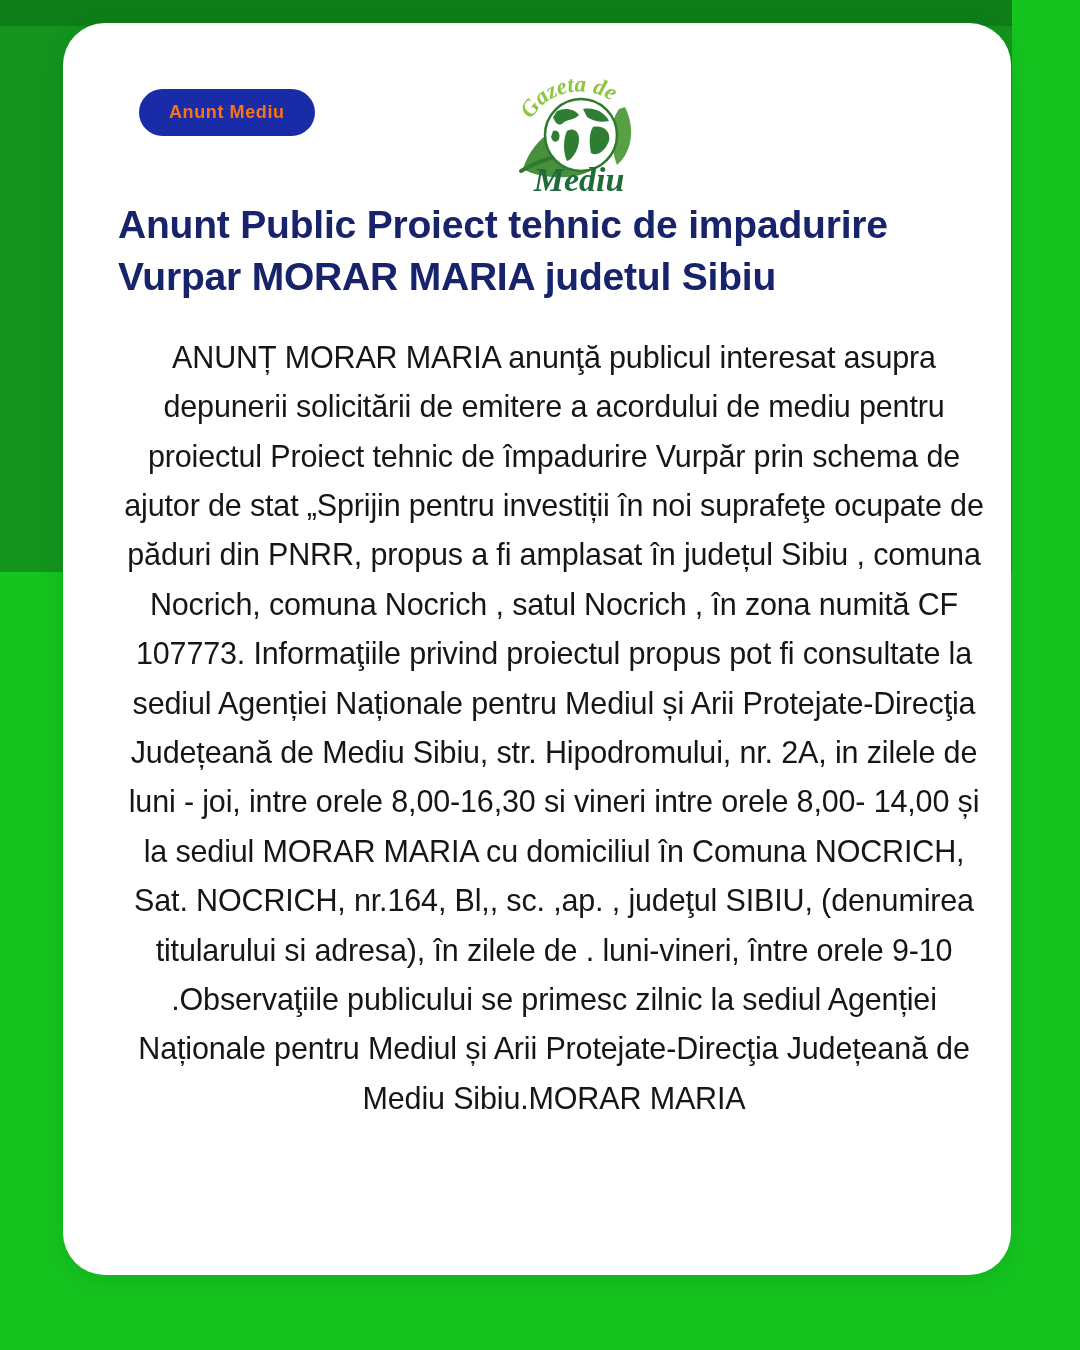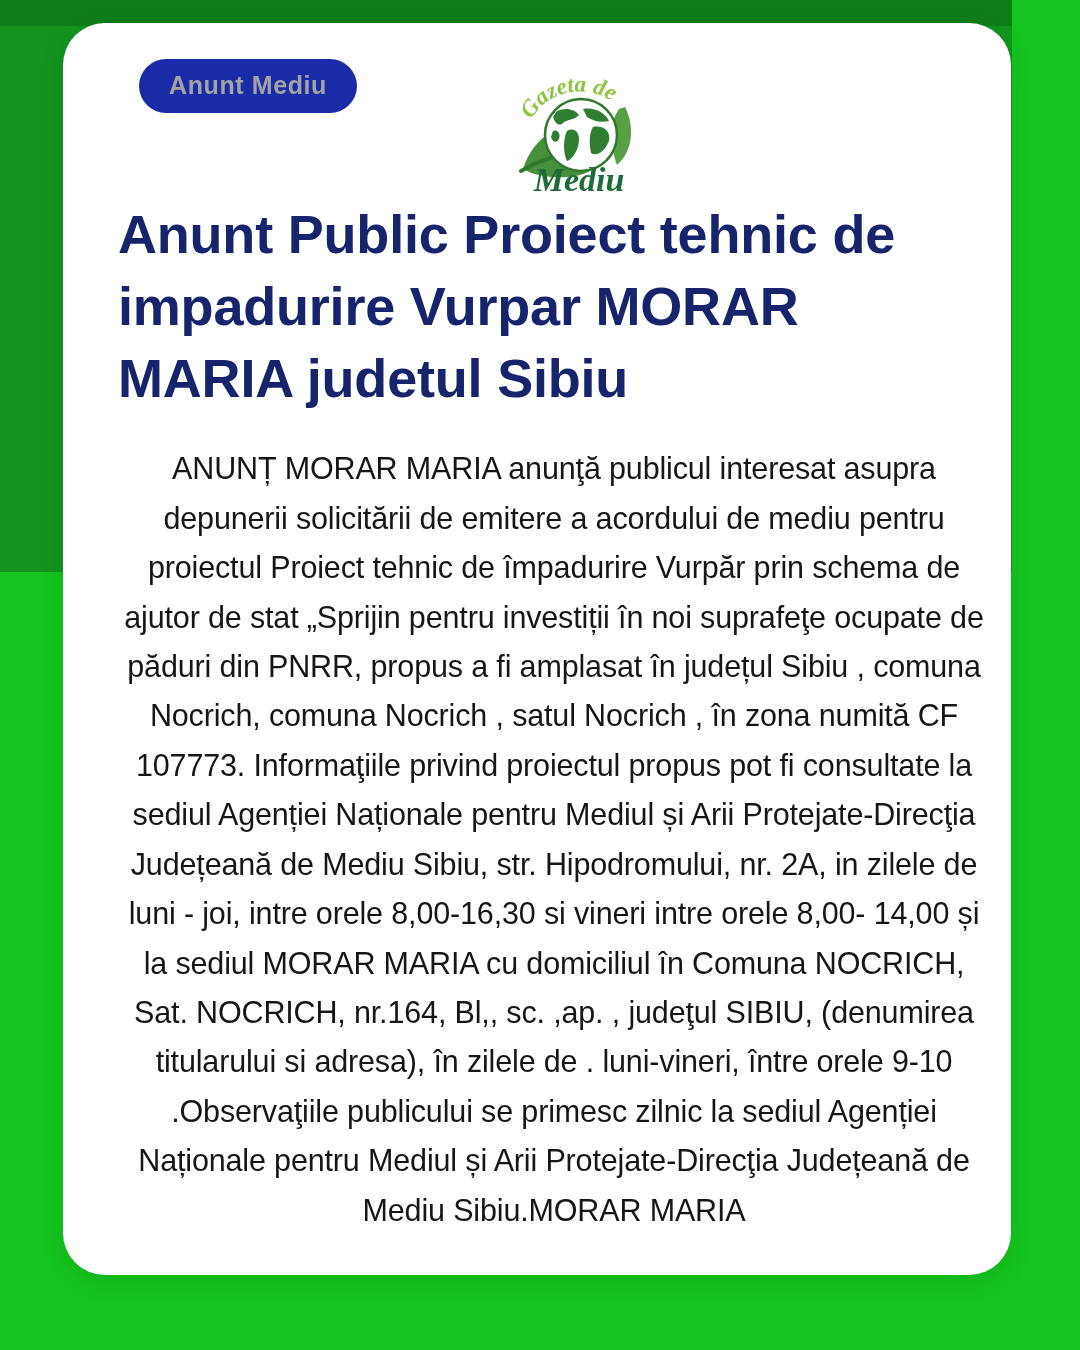--- a/index.html
+++ b/index.html
@@ -41,24 +41,24 @@
     padding:32px 46px 0 46px;
   }
 
   .card-head{
     position:relative;
     height:118px;
   }
 
   .badge{
     position:absolute;
-    left:30px; top:4px;
+    left:30px; top:34px;
     background:#1a2ba8;
-    color:#a3a3a3;
-    font-size:25px;
+    color:#f97316;
+    font-size:18px;
     font-weight:700;
     letter-spacing:0.6px;
     padding:14px 30px 15px 30px;
     border-radius:999px;
     line-height:1;
     white-space:nowrap;
   }
 
   
   .logo{
@@ -66,21 +66,21 @@
     left:400px; top:10px;
     width:140px; height:135px;
   }
   .logo svg{ width:140px; height:135px; display:block; }
 
   
   .title{
     margin:26px 0 0 9px;
     width:820px;
     color:#17236b;
-    font-size:54px;
+    font-size:39px;
     font-weight:800;
     line-height:1.33;
     letter-spacing:-0.2px;
     font-stretch:condensed;
   }
 
   
   .body-text{
     margin:30px 0 0 9px;
     width:872px;

